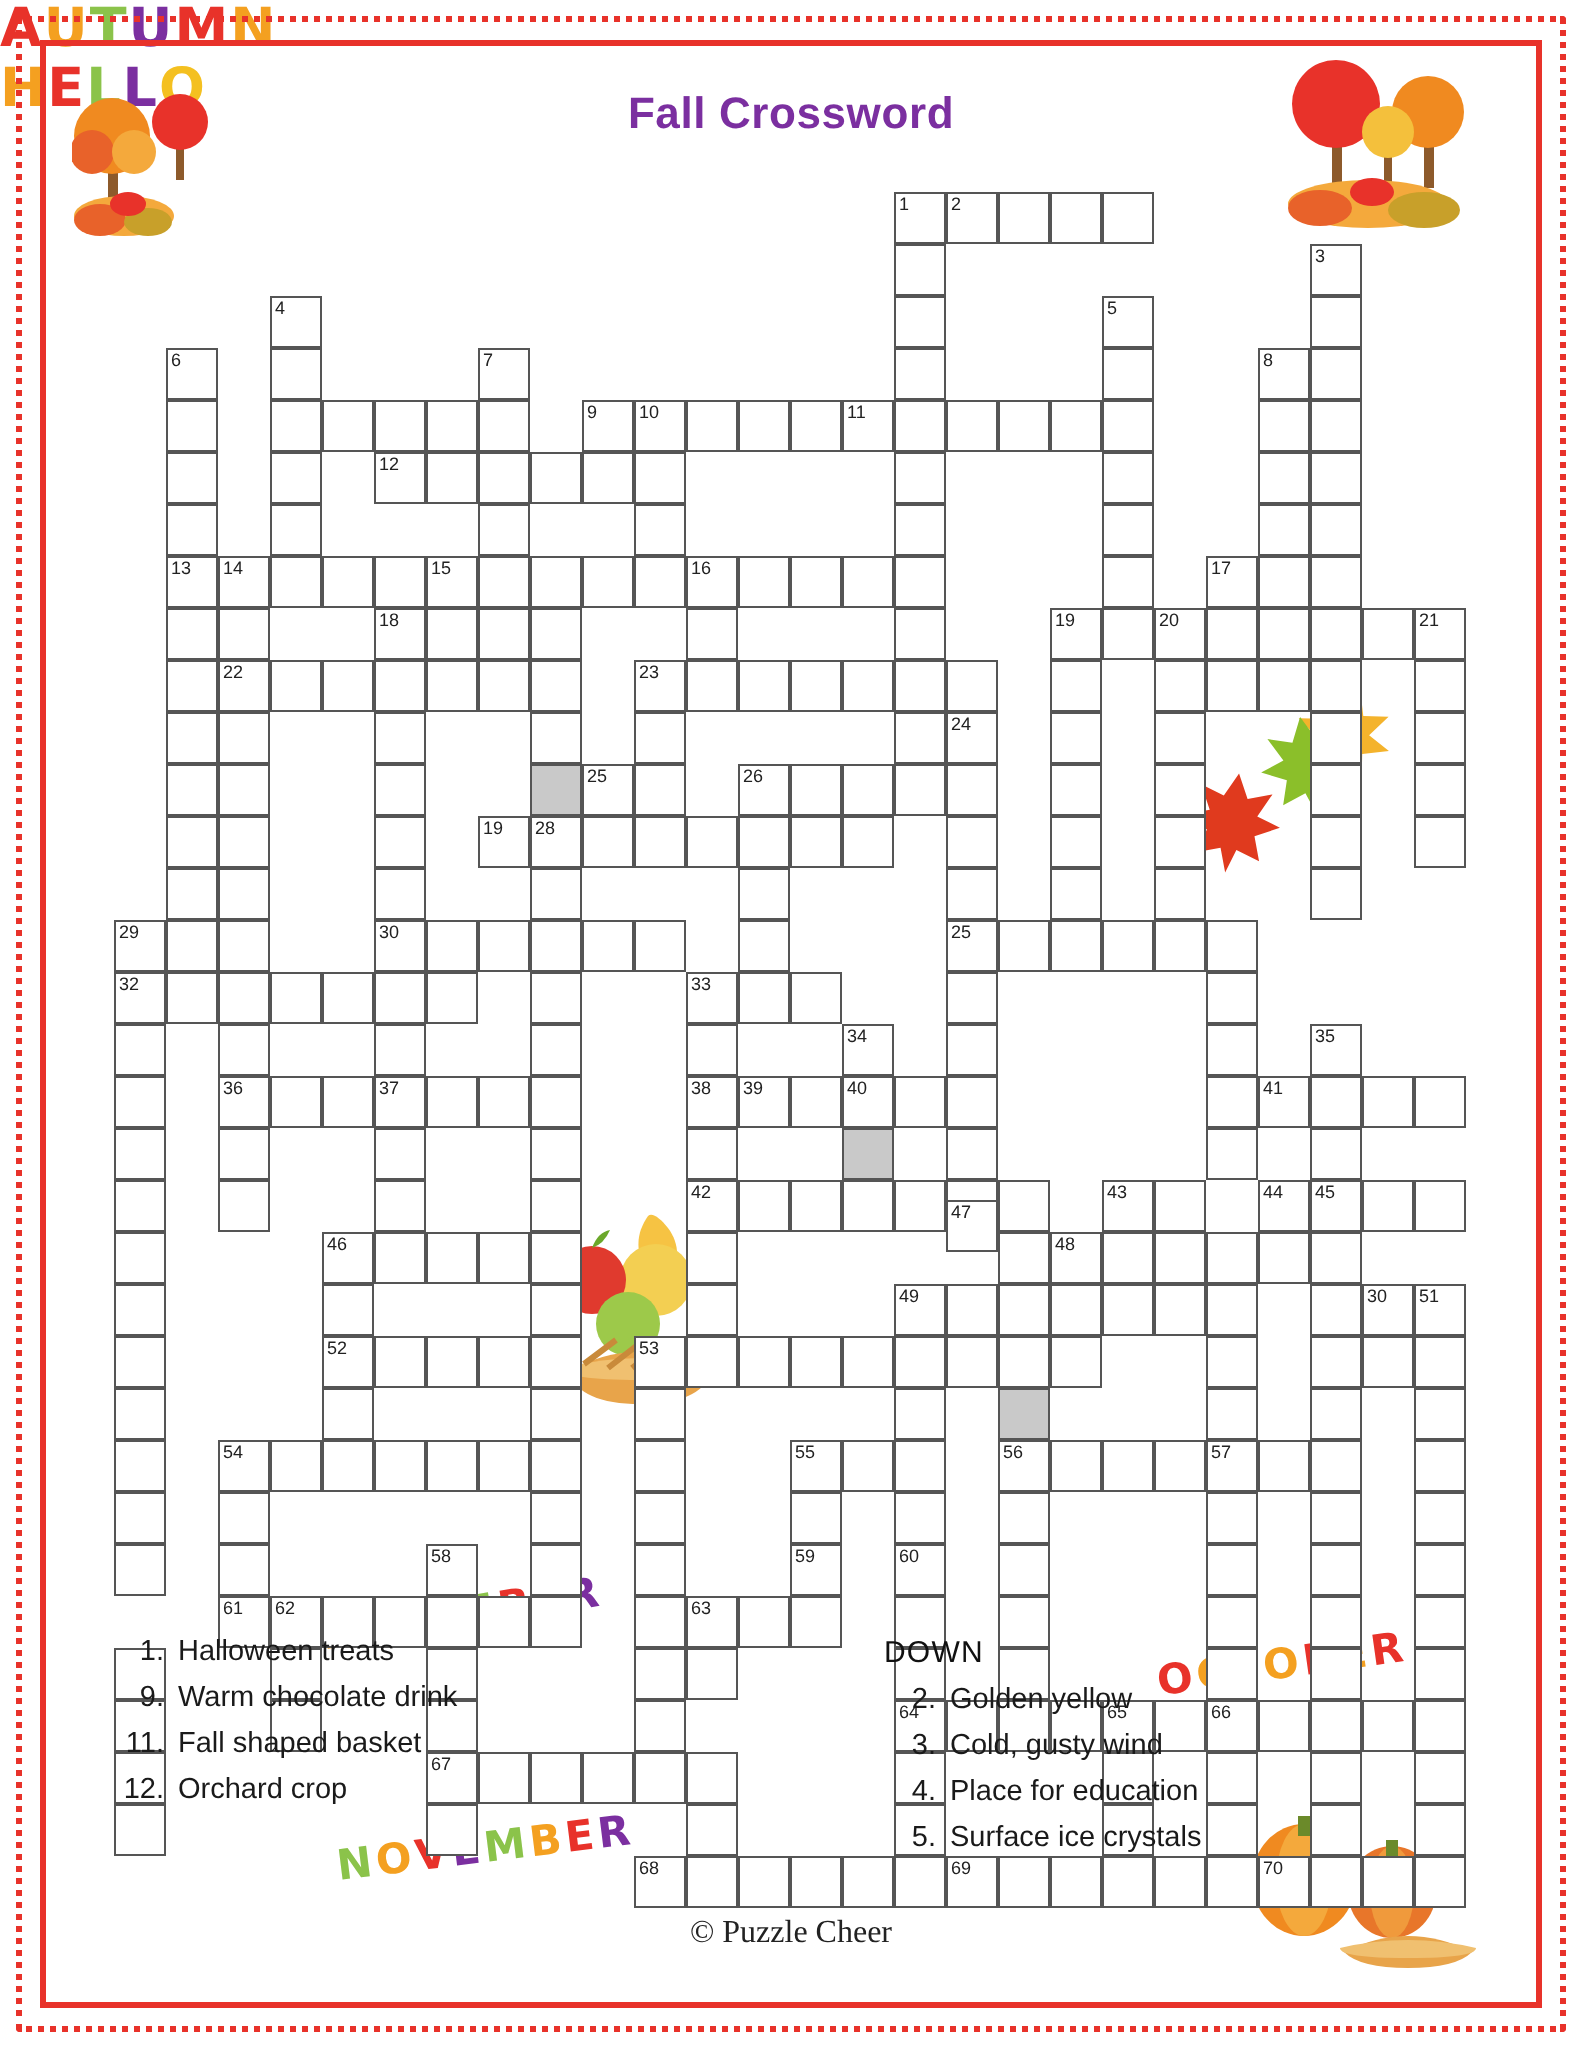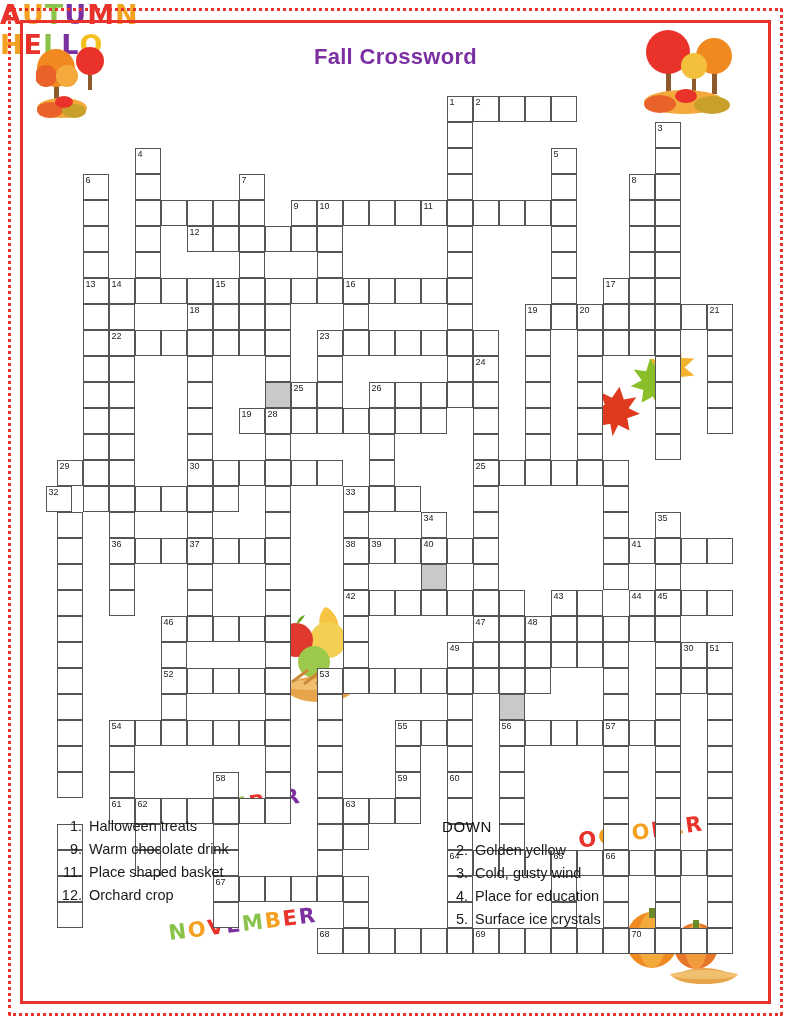--- a/index.html
+++ b/index.html
@@ -459,21 +459,21 @@
       <div class="cell" style="left: 317px; top: 460px;"></div>
       <div class="cell" style="left: 369px; top: 460px;"></div>
       <div class="cell" style="left: 473px; top: 460px;">
         <span class="num">25</span>
       </div>
       <div class="cell" style="left: 499px; top: 460px;"></div>
       <div class="cell" style="left: 525px; top: 460px;"></div>
       <div class="cell" style="left: 551px; top: 460px;"></div>
       <div class="cell" style="left: 577px; top: 460px;"></div>
       <div class="cell" style="left: 603px; top: 460px;"></div>
-      <div class="cell" style="left: 46px; top: 486px;">
+      <div class="cell" style="left: 57px; top: 486px;">
         <span class="num">32</span>
       </div>
       <div class="cell" style="left: 83px; top: 486px;"></div>
       <div class="cell" style="left: 109px; top: 486px;"></div>
       <div class="cell" style="left: 135px; top: 486px;"></div>
       <div class="cell" style="left: 161px; top: 486px;"></div>
       <div class="cell" style="left: 187px; top: 486px;"></div>
       <div class="cell" style="left: 213px; top: 486px;"></div>
       <div class="cell" style="left: 265px; top: 486px;"></div>
       <div class="cell" style="left: 343px; top: 486px;">
@@ -563,21 +563,21 @@
       <div class="cell" style="left: 707px; top: 590px;"></div>
       <div class="cell" style="left: 57px; top: 616px;"></div>
       <div class="cell" style="left: 161px; top: 616px;">
         <span class="num">46</span>
       </div>
       <div class="cell" style="left: 187px; top: 616px;"></div>
       <div class="cell" style="left: 213px; top: 616px;"></div>
       <div class="cell" style="left: 239px; top: 616px;"></div>
       <div class="cell" style="left: 265px; top: 616px;"></div>
       <div class="cell" style="left: 343px; top: 616px;"></div>
-      <div class="cell" style="left: 473px; top: 616px;">
+      <div class="cell" style="left: 473px; top: 600px;">
         <span class="num">47</span>
       </div>
       <div class="cell" style="left: 499px; top: 616px;"></div>
       <div class="cell" style="left: 525px; top: 616px;">
         <span class="num">48</span>
       </div>
       <div class="cell" style="left: 551px; top: 616px;"></div>
       <div class="cell" style="left: 577px; top: 616px;"></div>
       <div class="cell" style="left: 603px; top: 616px;"></div>
       <div class="cell" style="left: 629px; top: 616px;"></div>
@@ -792,21 +792,21 @@
     <div class="clue-row">
       <div class="clue-num">1.</div>
       <div class="clue-text">Halloween treats</div>
     </div>
     <div class="clue-row">
       <div class="clue-num">9.</div>
       <div class="clue-text">Warm chocolate drink</div>
     </div>
     <div class="clue-row">
       <div class="clue-num">11.</div>
-      <div class="clue-text">Place shaped basket</div>
+      <div class="clue-text">Fall shaped basket</div>
     </div>
     <div class="clue-row">
       <div class="clue-num">12.</div>
       <div class="clue-text">Orchard crop</div>
     </div>
   </div>
 
   <div class="clues" id="down-list">
     <div class="heading">DOWN</div>
     <div class="clue-row">
@@ -820,14 +820,15 @@
     <div class="clue-row">
       <div class="clue-num">4.</div>
       <div class="clue-text">Place for education</div>
     </div>
     <div class="clue-row">
       <div class="clue-num">5.</div>
       <div class="clue-text">Surface ice crystals</div>
     </div>
   </div>
 
+  <div class="footer">© Puzzle Cheer</div>
 
 </div>
 
 </body></html>

